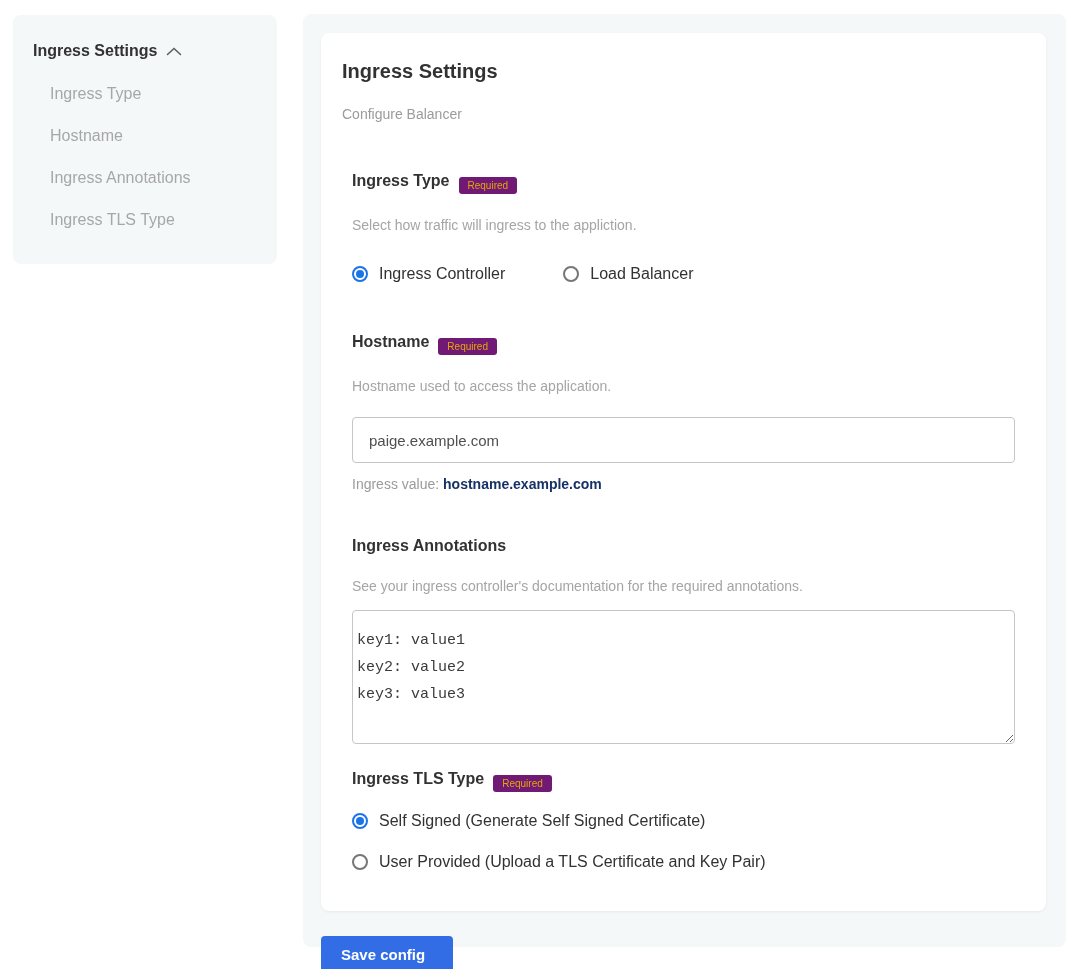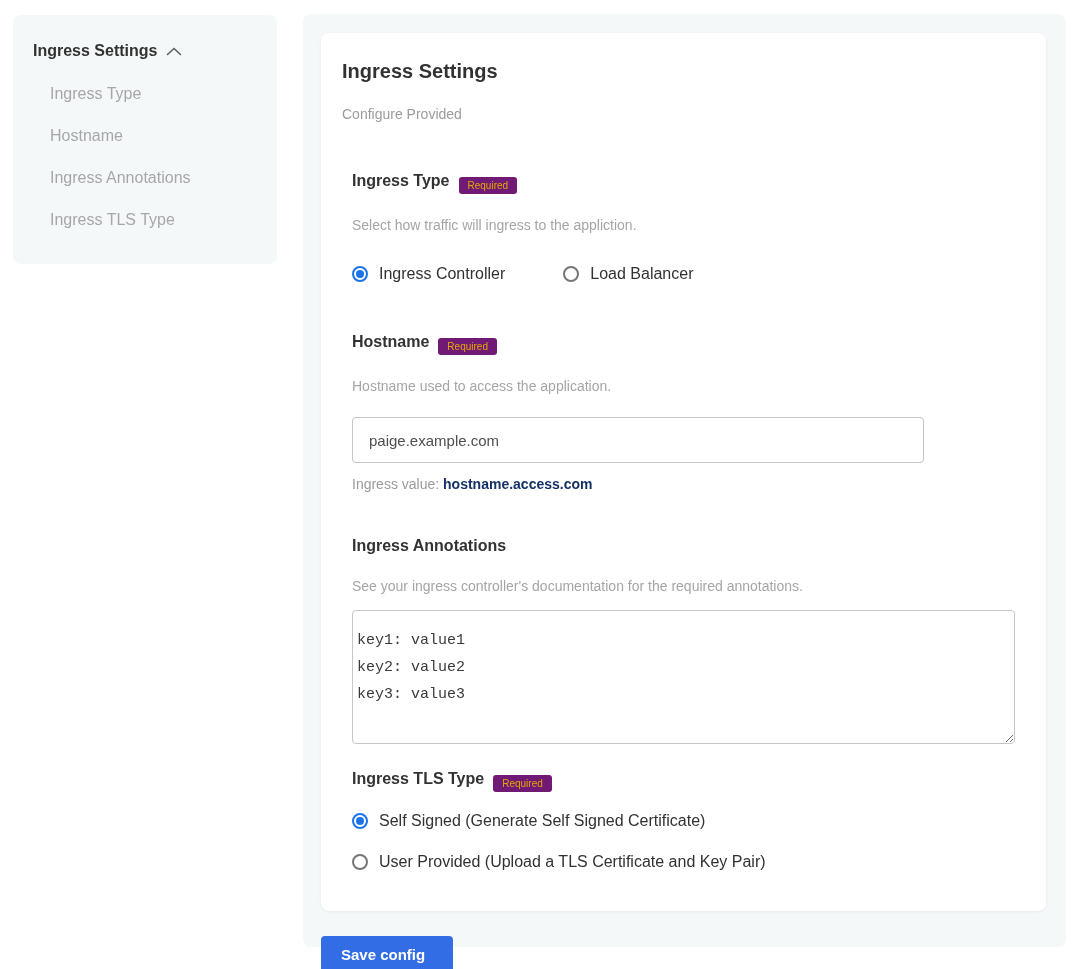--- a/index.html
+++ b/index.html
@@ -103,21 +103,21 @@
     margin-left: 11px;
     font-size: 16px;
     font-weight: 500;
     color: #323232;
   }
 
   
   .text-input {
     display: block;
     margin-top: 23px;
-    width: 572px; height: 46px;
+    width: 663px; height: 46px;
     border: 1px solid #c4c7ca;
     border-radius: 4px;
     padding: 0 16px;
     font-family: "Liberation Sans", sans-serif;
     font-size: 15px;
     color: #4f4f4f;
     background: #ffffff;
     outline: none;
   }
   .default-value-line { margin-top: 13px; font-size: 14px; color: #9b9b9b; }
@@ -176,21 +176,21 @@
     <div class="sidebar-item">Hostname</div>
     <div class="sidebar-item">Ingress Annotations</div>
     <div class="sidebar-item">Ingress TLS Type</div>
   </div>
 </nav>
 
 <main class="main-panel">
   <section class="card">
 
     <h1 class="card-title">Ingress Settings</h1>
-    <p class="card-subtitle">Configure Provided</p>
+    <p class="card-subtitle">Configure Balancer</p>
 
     <div class="field-group">
       <div class="label-row">
         <span class="field-label">Ingress Type</span>
         <span class="required-badge">Required</span>
       </div>
       <p class="help-text">Select how traffic will ingress to the appliction.</p>
       <div class="radio-row-horizontal">
         <div class="radio-option selected">
           <span class="radio-circle"></span>
@@ -203,21 +203,21 @@
       </div>
     </div>
 
     <div class="field-group">
       <div class="label-row">
         <span class="field-label">Hostname</span>
         <span class="required-badge">Required</span>
       </div>
       <p class="help-text">Hostname used to access the application.</p>
       <input class="text-input" type="text" value="paige.example.com" style="">
-      <p class="default-value-line"><span>Ingress value: </span><span class="default-value-link">hostname.access.com</span></p>
+      <p class="default-value-line"><span>Ingress value: </span><span class="default-value-link">hostname.example.com</span></p>
     </div>
 
     <div class="field-group">
       <div class="label-row">
         <span class="field-label">Ingress Annotations</span>
       </div>
       <p class="help-text">See your ingress controller's documentation for the required annotations.</p>
       <textarea class="annotations-textarea" spellcheck="false" style="">key1: value1
 key2: value2
 key3: value3</textarea>

